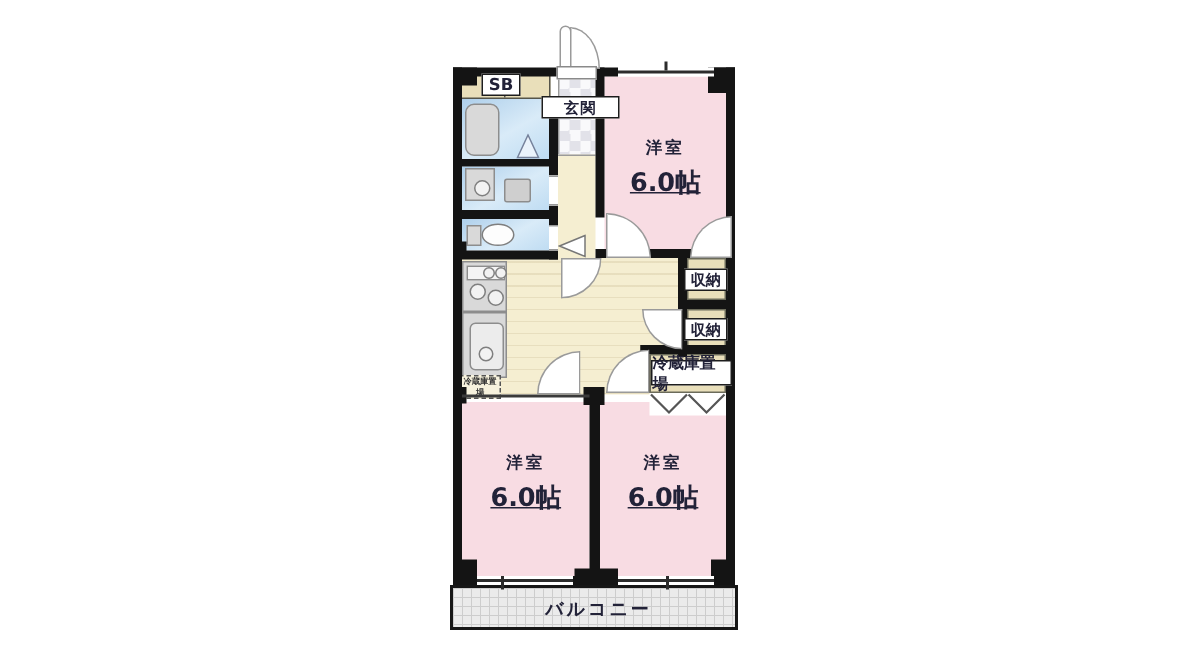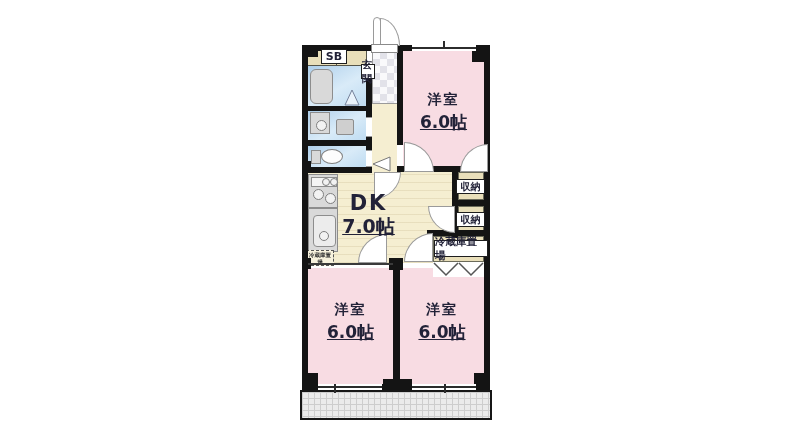--- a/index.html
+++ b/index.html
@@ -16,21 +16,21 @@
   .blue{background:linear-gradient(150deg,#aecfeb 0%,#d9ebf8 55%,#bfdcf2 100%);}
   .fixture{background:var(--fixture-gray,#d9d9d9);border:1px solid #8d8d8d;}
   .whitebox{background:#fff;border:1px solid #1d1d1d;display:flex;align-items:center;justify-content:center;
     font-weight:bold;color:var(--label-text,#222238);}
   .gap{background:#fff;}
   .window{background:#fff;}
   .window>div{position:absolute;left:0;right:0;top:2px;height:2px;background:#2c2c2c;}
   .arc{background:#fff;border:1px solid #9a9a9a;}
   .roomlabel{display:flex;flex-direction:column;align-items:center;justify-content:center;
     font-weight:bold;color:var(--label-text,#222238);text-align:center;}
-  .roomlabel .nm{font-size:14px;line-height:22px;letter-spacing:2px;}
+  .roomlabel .nm{font-size:11px;line-height:22px;letter-spacing:2px;}
   .roomlabel .sz{font-size:17px;line-height:24px;text-decoration:underline;}
   .checker{background:repeating-conic-gradient(#e2e2e9 0% 25%,#f9f9fb 0% 50%);
     background-size:14px 14px;border-left:1px solid #9a9a9a;}
   .grid{background-color:var(--balcony-gray,#ebebeb);
     background-image:linear-gradient(#cdcdcd 1px,transparent 1px),
                      linear-gradient(90deg,#cdcdcd 1px,transparent 1px);
     background-size:6px 6px;}
   .tick{background:#2c2c2c;}
   .circle{border:1px solid #7f7f7f;border-radius:50%;background:#f2f2f2;position:absolute;}
   svg{display:block;}
@@ -152,41 +152,41 @@
       <polyline points="1,1 13,13 25,1" fill="none" stroke="#555" stroke-width="1.5"></polyline>
       <polyline points="26,1 38,13 50,1" fill="none" stroke="#555" stroke-width="1.5"></polyline>
     </svg>
   </div>
   <div class="abs" style="left:371px;top:44px;width:27px;height:9px;background:#fff;border:1px solid #8a8a8a;"></div>
 
   <div class="abs roomlabel" style="left:403px;top:82px;width:81px;height:58px;">
     <div class="nm">洋室</div>
     <div class="sz">6.0帖</div>
   </div>
-  <div class="abs roomlabel" style="left:316px;top:186px;width:105px;height:58px;">
-    <div class="nm" style="font-size:21px;">DK</div>
-    <div class="sz" style="font-size:19px;">7.0帖</div>
-  </div>
   <div class="abs roomlabel" style="left:308px;top:292px;width:85px;height:58px;">
     <div class="nm">洋室</div>
     <div class="sz">6.0帖</div>
   </div>
   <div class="abs roomlabel" style="left:400px;top:292px;width:84px;height:58px;">
     <div class="nm">洋室</div>
     <div class="sz">6.0帖</div>
   </div>
   <div class="abs whitebox" style="left:321px;top:49px;width:26px;height:15px;font-size:11px;">
       <span>SB</span>
     </div>
-  <div class="abs whitebox" style="left:361px;top:64px;width:14px;height:15px;font-size:10px;letter-spacing:1px;">
+  <div class="abs whitebox" style="left:361px;top:64px;width:52px;height:15px;font-size:10px;letter-spacing:1px;">
       <span>玄関</span>
     </div>
   <div class="abs whitebox" style="left:456px;top:179px;width:29px;height:15px;font-size:10px;">
       <span>収納</span>
     </div>
   <div class="abs whitebox" style="left:456px;top:212px;width:29px;height:15px;font-size:10px;">
       <span>収納</span>
     </div>
   <div class="abs whitebox" style="left:434px;top:240px;width:54px;height:17px;font-size:10.5px;">
       <span>冷蔵庫置場</span>
     </div>
+  <div class="abs" style="left:352px;top:398px;width:94px;height:16px;display:flex;align-items:center;justify-content:center;
+              font-size:12px;font-weight:bold;letter-spacing:2px;color:var(--label-text,#222238);">
+      <span>バルコニー</span>
+    </div>
 
 </div>
 
 </body></html>

